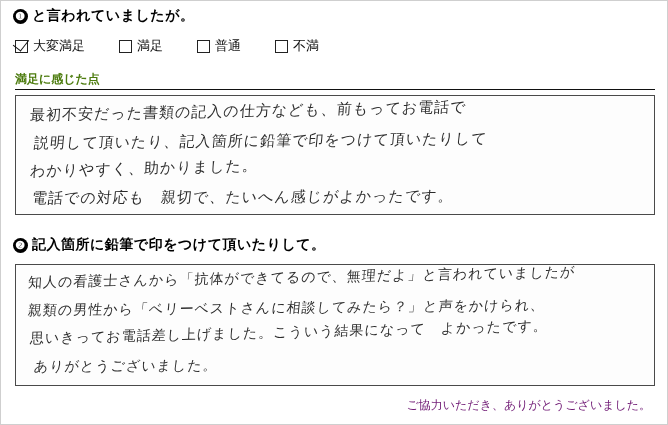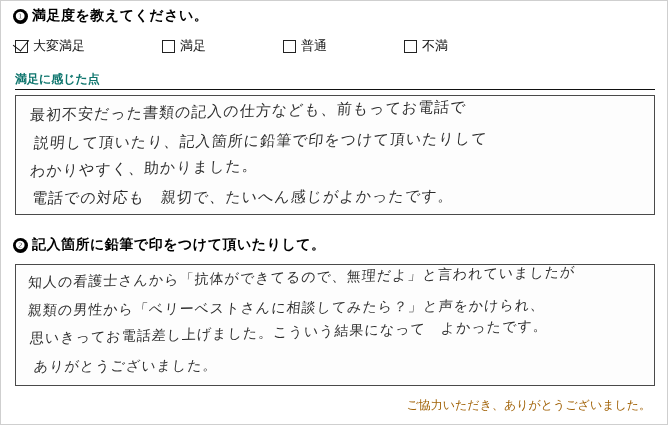--- a/index.html
+++ b/index.html
@@ -47,21 +47,20 @@
   
   .choices {
     position: absolute;
     left: 14px;
     top: 34px;
     width: 640px;
     height: 22px;
     display: flex;
     align-items: center;
     font-size: 13px;
-    gap: 43px;
   }
   .choice {
     display: flex;
     align-items: center;
     margin-right: 34px;
     position: relative;
   }
   .box {
     display: inline-block;
     width: 11px;
@@ -83,21 +82,21 @@
     border-bottom: 1.6px solid #111;
     transform: rotate(38deg);
   }
   .choice-label { white-space: nowrap; }
 
   
   .sec-label {
     position: absolute;
     font-size: 12px;
     font-weight: 700;
-    color: #0f766e;
+    color: #4d7c0f;
   }
   .sec-rule {
     position: absolute;
     height: 1px;
     background: #111;
   }
 
   
   .answer-box {
     position: absolute;
@@ -120,32 +119,32 @@
   .hand.l2 { transform: rotate(-0.6deg) skewX(-6deg); }
   .hand.l3 { transform: rotate(-1.4deg) skewX(-4deg); }
   .hand.l4 { transform: rotate(-0.3deg) skewX(-6deg); }
 
   
   .footer {
     position: absolute;
     right: 16px;
     bottom: 10px;
     font-size: 12px;
-    color: #a16207;
+    color: #701a75;
     text-align: right;
   }
 </style>
 </head>
 <body>
 
 <div id="page">
 
   <div class="q-row" style="left:12px; top:6px;">
     <span class="q-num">❶</span>
-    <span>満足度を教えてください。</span>
+    <span>と言われていましたが。</span>
   </div>
 
   <div class="choices">
     <div class="choice">
       <span class="box checked"></span>
       <span class="choice-label">大変満足</span>
     </div>
     <div class="choice">
       <span class="box"></span>
       <span class="choice-label">満足</span>

